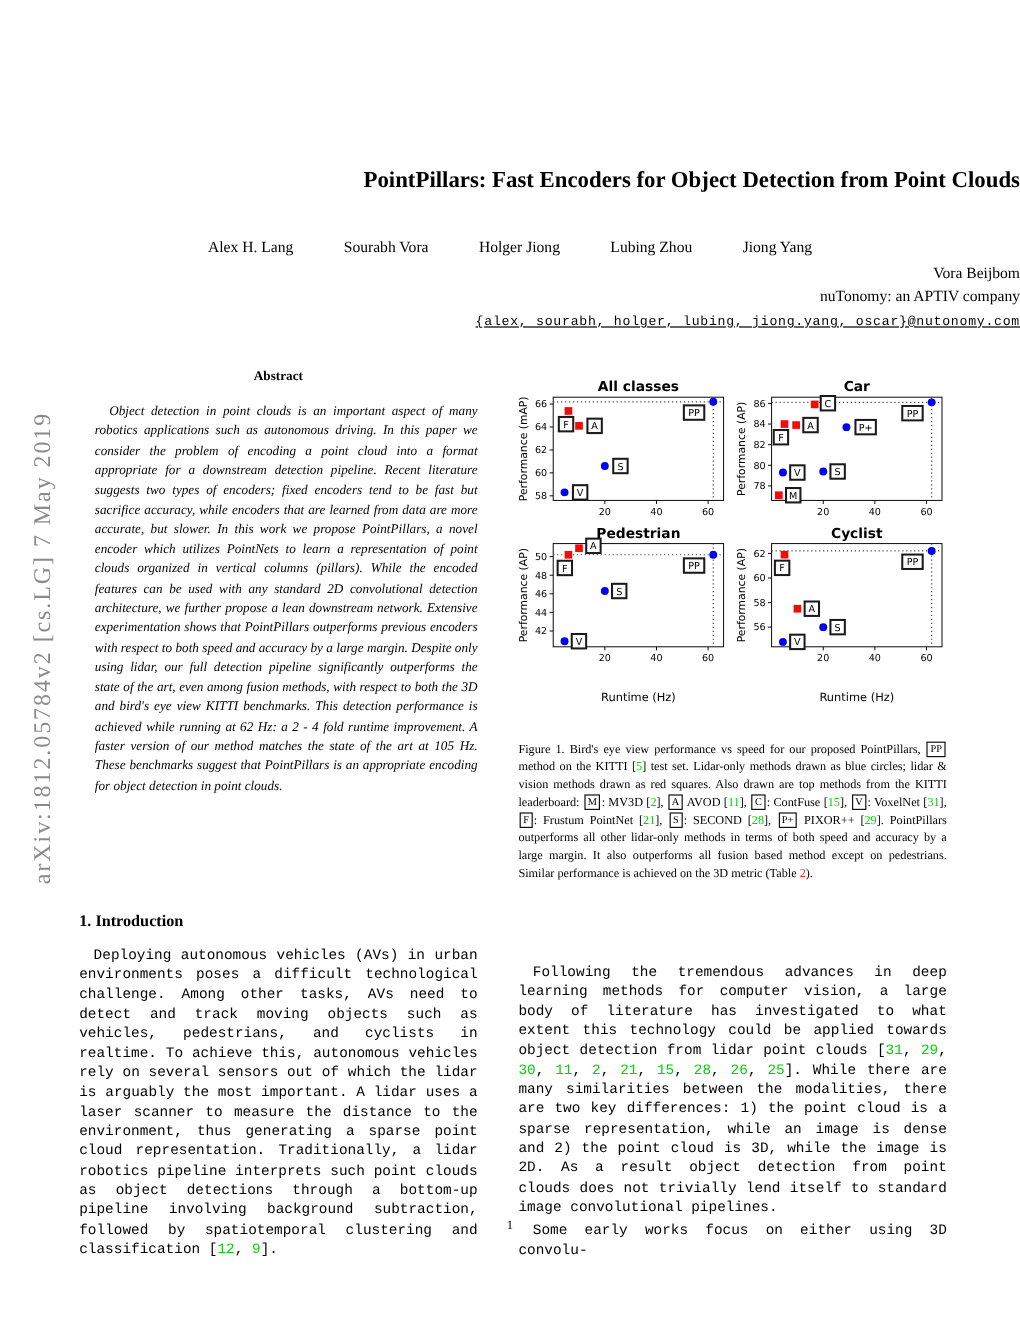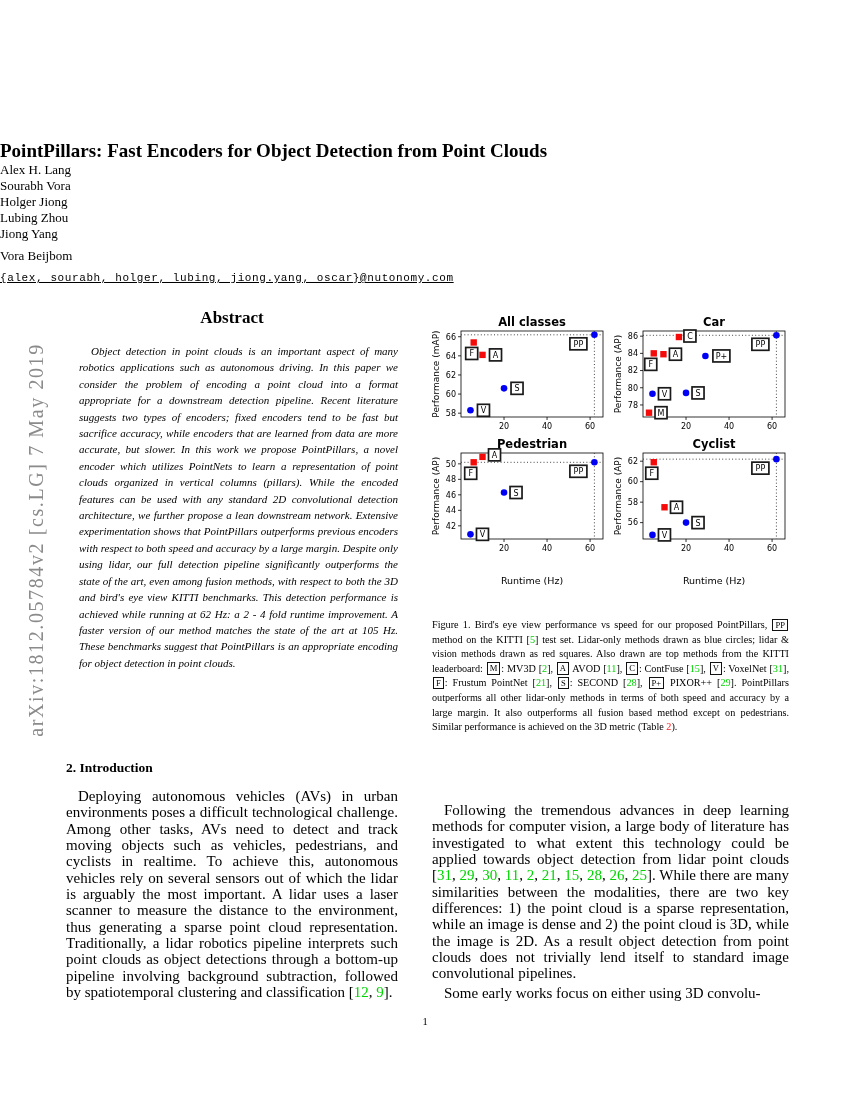--- a/index.html
+++ b/index.html
@@ -1,32 +1,32 @@
 <!DOCTYPE html>
 <html><head>
 <meta charset="utf-8">
 <style>
   html,body{margin:0;padding:0;background:#ffffff;}
   .page{position:relative;width:850px;height:1100px;background:#fff;overflow:hidden;
         font-family:"Liberation Serif",serif;color:#000;}
   .arxiv-banner{position:absolute;left:36px;top:540px;transform:translate(-50%,-50%) rotate(-90deg);
         white-space:nowrap;font-size:20px;letter-spacing:1.6px;color:#8b8b8b;}
-  .hdr{position:absolute;left:0;top:140px;width:850px;text-align:left;}
+  .hdr{position:absolute;left:0;top:140px;width:850px;text-align:right;}
   .hdr h1{margin:0;font-size:19px;font-weight:bold;}
-  .authors-row{display:flex;justify-content:center;font-size:13px;flex-direction:column;}
+  .authors-row{margin-top:36px;display:flex;justify-content:center;gap:42px;font-size:13px;}
   .author-l2{margin-top:6px;font-size:13px;}
   .affil{margin-top:3px;font-size:13px;}
   .email{margin-top:8px;font-family:"Liberation Mono",monospace;font-size:11px;letter-spacing:0.6px;text-decoration:underline;}
   .abs-block{position:absolute;left:66px;top:308px;width:332px;}
-  .abs-head{margin:0;text-align:center;font-size:17px;font-weight:bold;}
+  .abs-head{margin:0;text-align:center;font-size:11px;font-weight:bold;}
   .abs-text{margin:15px 0 0 13px;font-style:italic;font-size:11px;line-height:16.4px;
         text-align:justify;text-indent:12px;}
   .intro-block{position:absolute;left:66px;top:760px;width:332px;}
   .sec-head{margin:0 0 12px 0;font-size:13.5px;font-weight:bold;}
-  .body-text{margin:0;font-size:15px;line-height:16.35px;text-align:justify;text-indent:12px;}
+  .body-text{margin:0;font-size:12px;line-height:16.35px;text-align:justify;text-indent:12px;font-family:Liberation Mono, monospace;}
   .fig{position:absolute;left:430px;top:316px;width:364px;display:grid;
        grid-template-columns:180px 180px;grid-column-gap:2px;}
   .fig svg{display:block;}
   svg text{font-family:"DejaVu Sans",sans-serif;fill:#000;}
   .caption{position:absolute;left:432px;top:618px;width:357px;margin:0;
        font-size:10.2px;line-height:14.6px;text-align:justify;}
   .cap-box{display:inline-block;border:1.4px solid #111;padding:0 2px;margin:0 1px;
        font-size:8.6px;line-height:10.5px;vertical-align:0.5px;}
   .rc-text{position:absolute;left:432px;top:802px;width:357px;}
   .rc-text p{margin:0;}
@@ -43,30 +43,31 @@
   <div class="hdr">
     <h1>PointPillars: Fast Encoders for Object Detection from Point Clouds</h1>
     <div class="authors-row">
       <span>Alex H. Lang</span>
       <span>Sourabh Vora</span>
       <span>Holger Jiong</span>
       <span>Lubing Zhou</span>
       <span>Jiong Yang</span>
     </div>
     <div class="author-l2">Vora Beijbom</div>
+    <div class="affil">nuTonomy: an APTIV company</div>
     <div class="email">{alex, sourabh, holger, lubing, jiong.yang, oscar}@nutonomy.com</div>
   </div>
 
   <section class="abs-block">
     <h2 class="abs-head">Abstract</h2>
     <p class="abs-text">Object detection in point clouds is an important aspect of many robotics applications such as autonomous driving. In this paper we consider the problem of encoding a point cloud into a format appropriate for a downstream detection pipeline. Recent literature suggests two types of encoders; fixed encoders tend to be fast but sacrifice accuracy, while encoders that are learned from data are more accurate, but slower. In this work we propose PointPillars, a novel encoder which utilizes PointNets to learn a representation of point clouds organized in vertical columns (pillars). While the encoded features can be used with any standard 2D convolutional detection architecture, we further propose a lean downstream network. Extensive experimentation shows that PointPillars outperforms previous encoders with respect to both speed and accuracy by a large margin. Despite only using lidar, our full detection pipeline significantly outperforms the state of the art, even among fusion methods, with respect to both the 3D and bird's eye view KITTI benchmarks. This detection performance is achieved while running at 62 Hz: a 2 - 4 fold runtime improvement. A faster version of our method matches the state of the art at 105 Hz. These benchmarks suggest that PointPillars is an appropriate encoding for object detection in point clouds.</p>
   </section>
 
   <section class="intro-block">
-    <h2 class="sec-head">2. Introduction</h2>
+    <h2 class="sec-head">1. Introduction</h2>
     <p class="body-text">Deploying autonomous vehicles (AVs) in urban environments poses a difficult technological challenge. Among other tasks, AVs need to detect and track moving objects such as vehicles, pedestrians, and cyclists in realtime. To achieve this, autonomous vehicles rely on several sensors out of which the lidar is arguably the most important. A lidar uses a laser scanner to measure the distance to the environment, thus generating a sparse point cloud representation. Traditionally, a lidar robotics pipeline interprets such point clouds as object detections through a bottom-up pipeline involving background subtraction, followed by spatiotemporal clustering and classification [<span style="color: rgb(0, 212, 0);">12</span>, <span style="color: rgb(0, 212, 0);">9</span>].</p>
   </section>
 
   <div class="fig">
     <svg width="180" height="122" viewBox="0 0 180 122">
         <text x="102" y="10" text-anchor="middle" font-size="11.5" font-weight="bold">All classes</text>
         <rect x="31" y="15" width="142" height="86" fill="none" stroke="#000" stroke-width="0.8"></rect>
         <line x1="28" y1="97.17777777777779" x2="31" y2="97.17777777777779" stroke="#000" stroke-width="0.8"></line>
         <text x="26" y="99.97777777777779" text-anchor="end" font-size="8">58</text>
         <line x1="28" y1="78.06666666666666" x2="31" y2="78.06666666666666" stroke="#000" stroke-width="0.8"></line>

